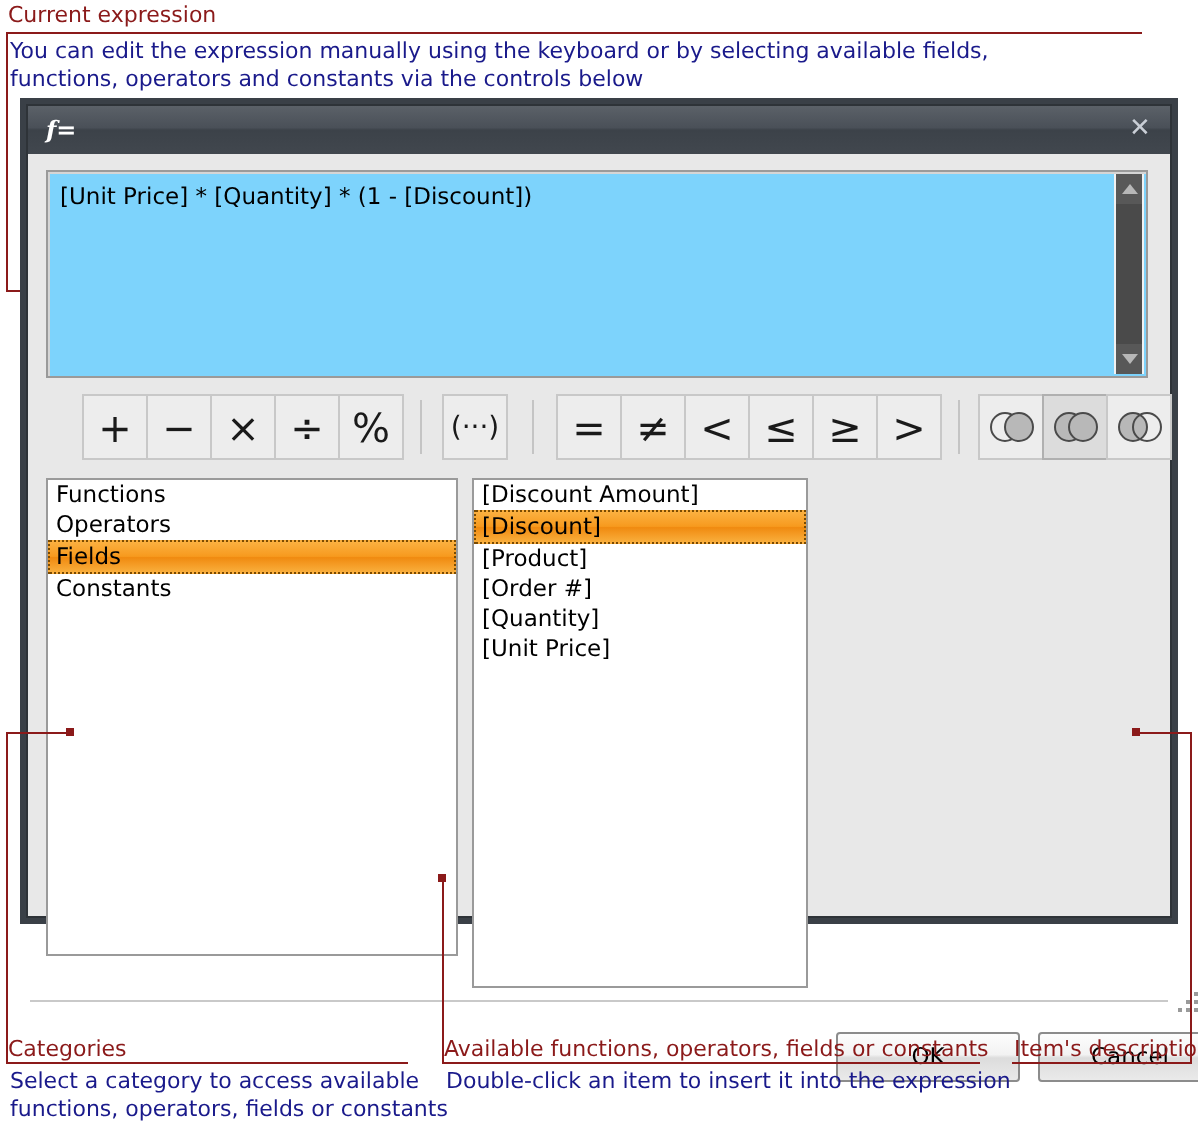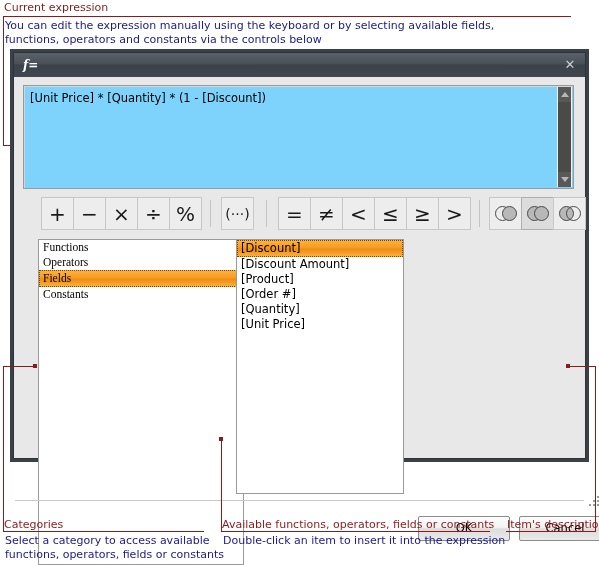--- a/index.html
+++ b/index.html
@@ -53,21 +53,21 @@
   .tbtn.pressed{background:#dcdcdc;border-color:#b0b0b0;}
   .sep{position:absolute;top:3px;width:1px;height:27px;background:#c4c4c4;}
   .venn{position:relative;width:22px;height:15px;}
   .venn i{position:absolute;top:0;width:15px;height:15px;border:1.6px solid #4a4a4a;border-radius:50%;box-sizing:border-box;}
   .venn i.l{left:0;}
   .venn i.r{left:7px;}
   .venn i.fill{background:#b8b8b8;}
 
   
   .pane{position:absolute;background:#fff;border:1px solid #9a9a9a;box-sizing:border-box;overflow:hidden;}
-  #paneCat{left:24px;top:186px;width:206px;height:326px;font-family:Liberation Serif, serif;}
+  #paneCat{left:9px;top:186px;width:206px;height:239px;}
   #paneItems{left:222px;top:186px;width:168px;height:255px;}
   #paneInfo{left:397px;top:186px;width:163px;height:255px;}
   .row{font-size:11.5px;line-height:15px;padding:0 4px;color:#000;cursor:pointer;white-space:nowrap;}
   .row.sel{
     background:linear-gradient(to bottom,#fbb040 0%,#f79a1e 48%,#f08a10 52%,#f9ae3c 100%);
     border:1px dotted #7a4a00;box-sizing:border-box;padding:0 3px;color:#000;}
   .inforow{font-size:11.5px;line-height:15px;padding:0 4px;color:#000;}
 
   
   #footsep{position:absolute;left:1px;right:1px;top:447px;height:1px;background:#c9c9c9;}
@@ -171,22 +171,22 @@
   </div>
 
   <div class="pane" id="paneCat">
     <div class="row">Functions</div>
     <div class="row">Operators</div>
     <div class="row sel">Fields</div>
     <div class="row">Constants</div>
   </div>
 
   <div class="pane" id="paneItems">
+    <div class="row">[Discount Amount]</div>
     <div class="row sel">[Discount]</div>
-    <div class="row">[Discount Amount]</div>
     <div class="row">[Product]</div>
     <div class="row">[Order #]</div>
     <div class="row">[Quantity]</div>
     <div class="row">[Unit Price]</div>
   </div>
 
 
   <div id="footsep"></div>
   <div id="foot"></div>
   <div class="dlgbtn" id="btnOK">OK</div>

